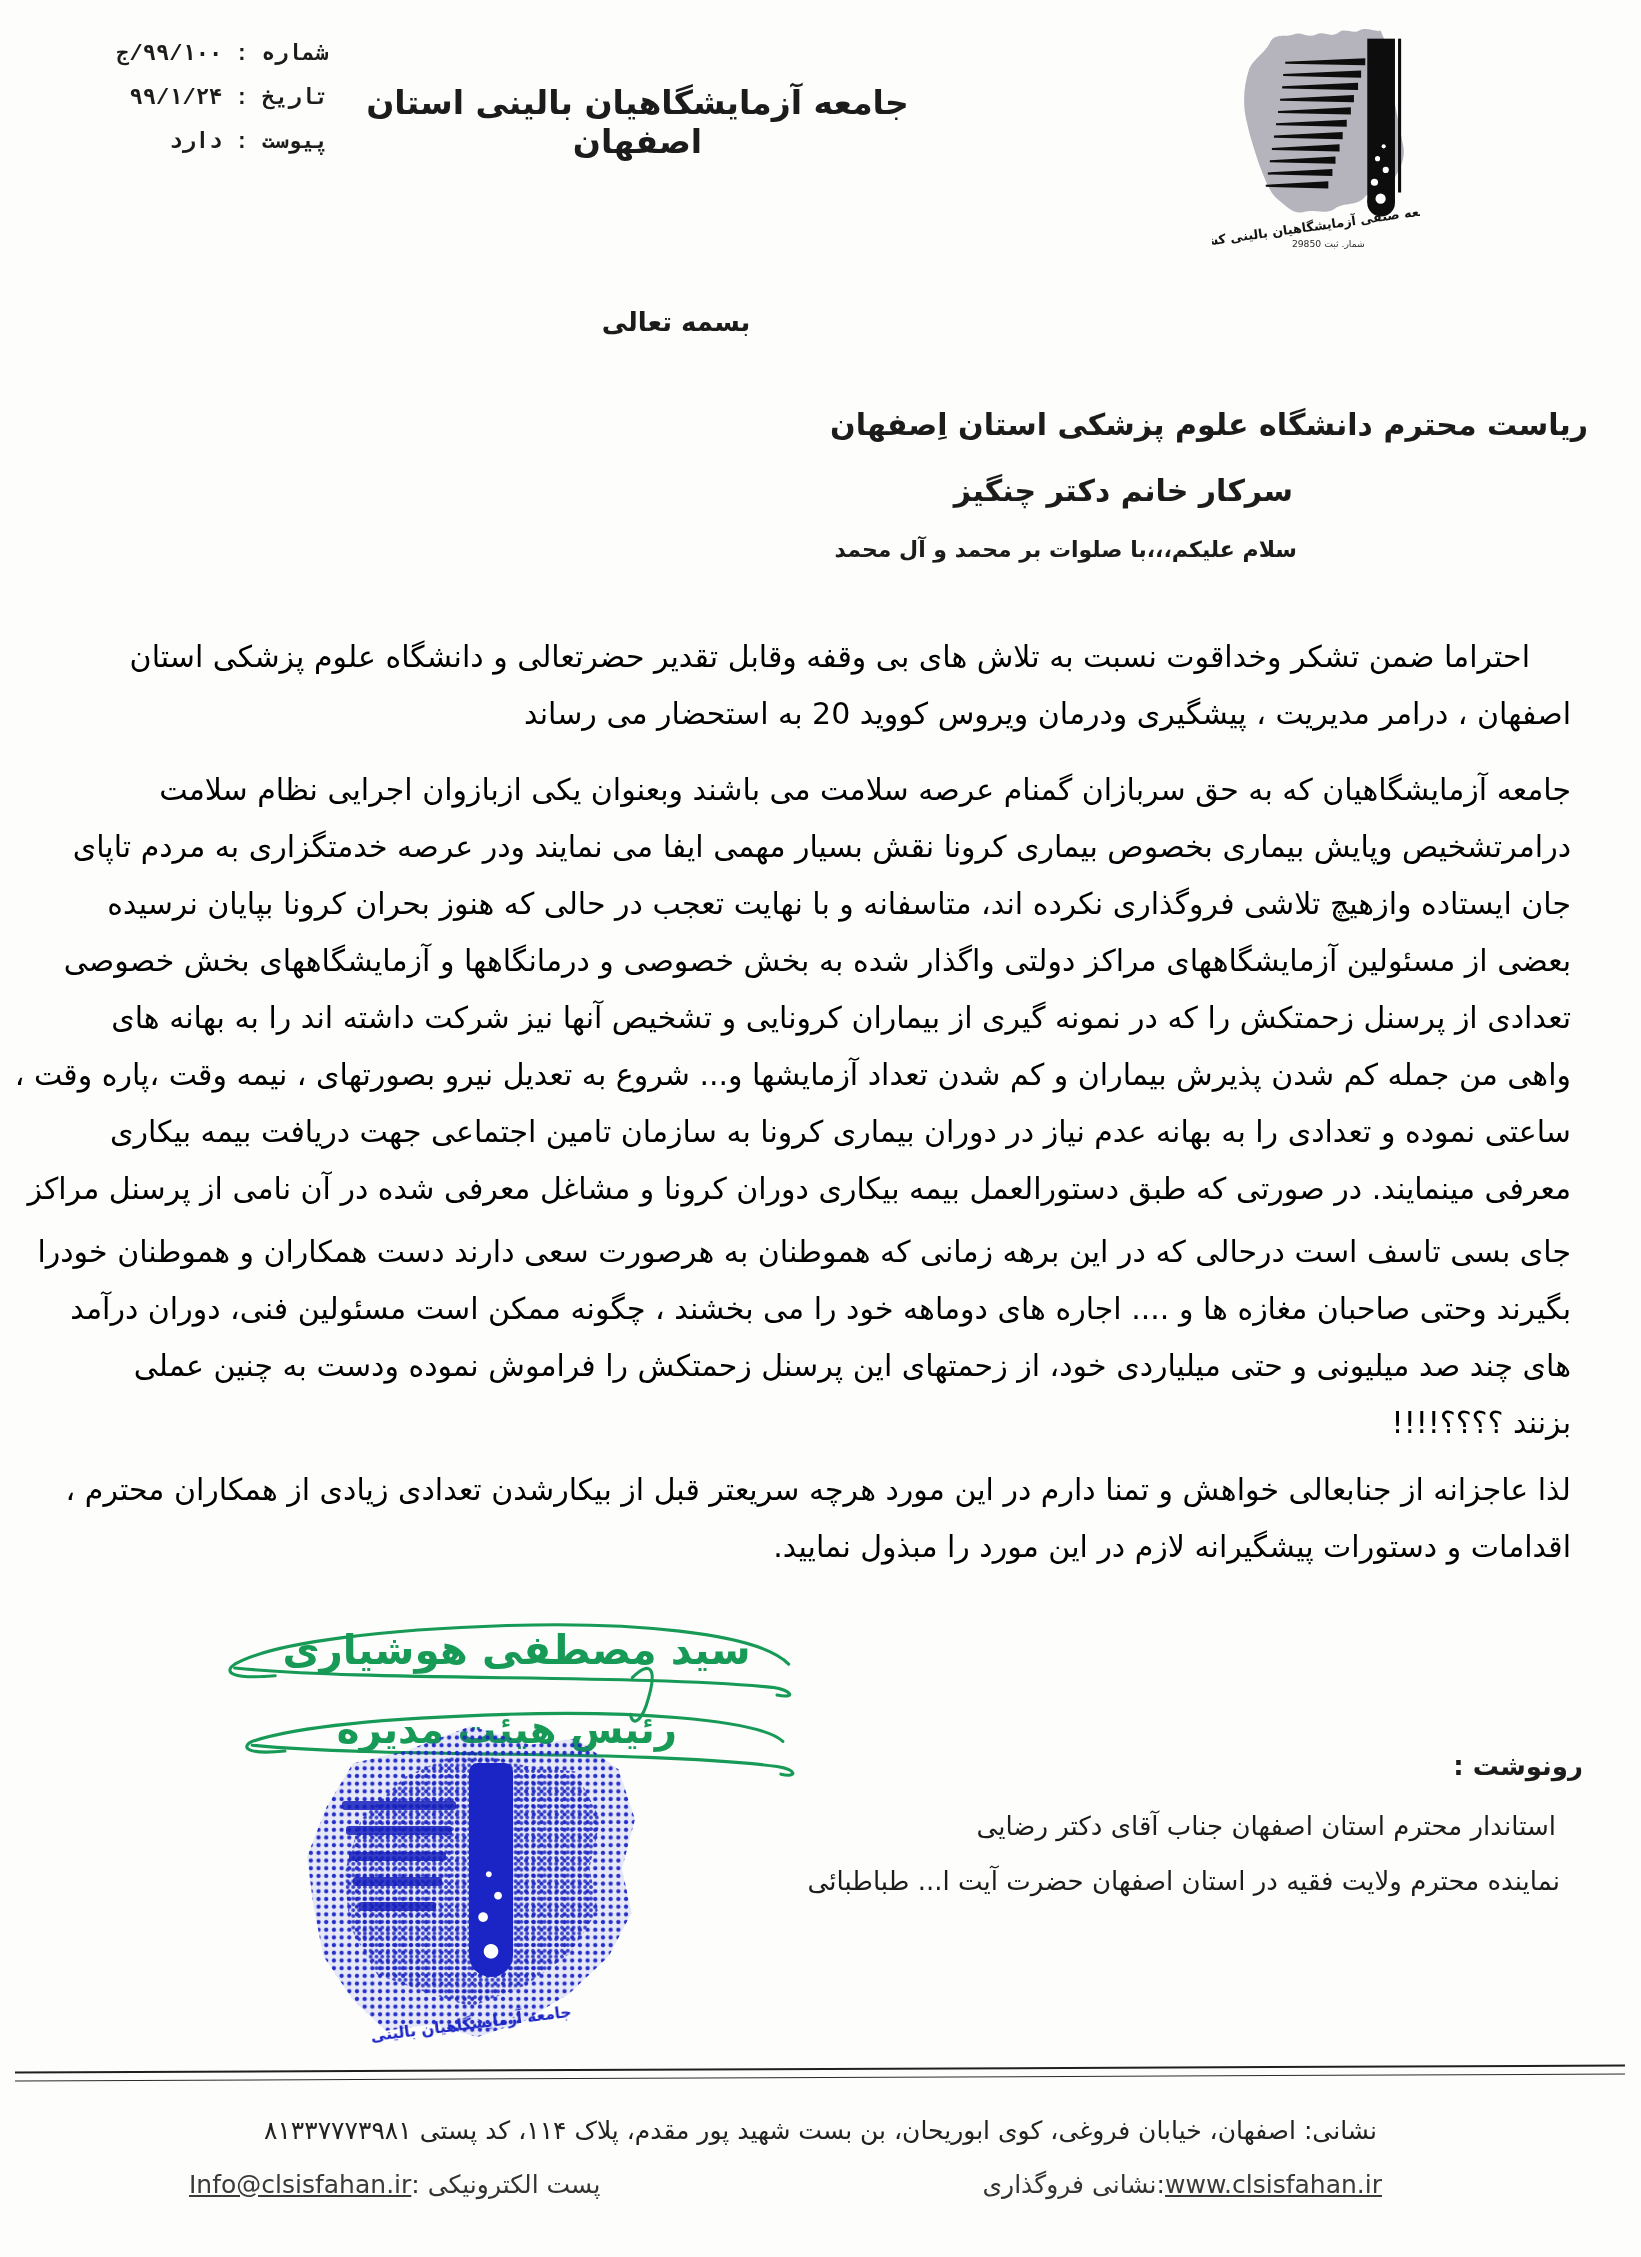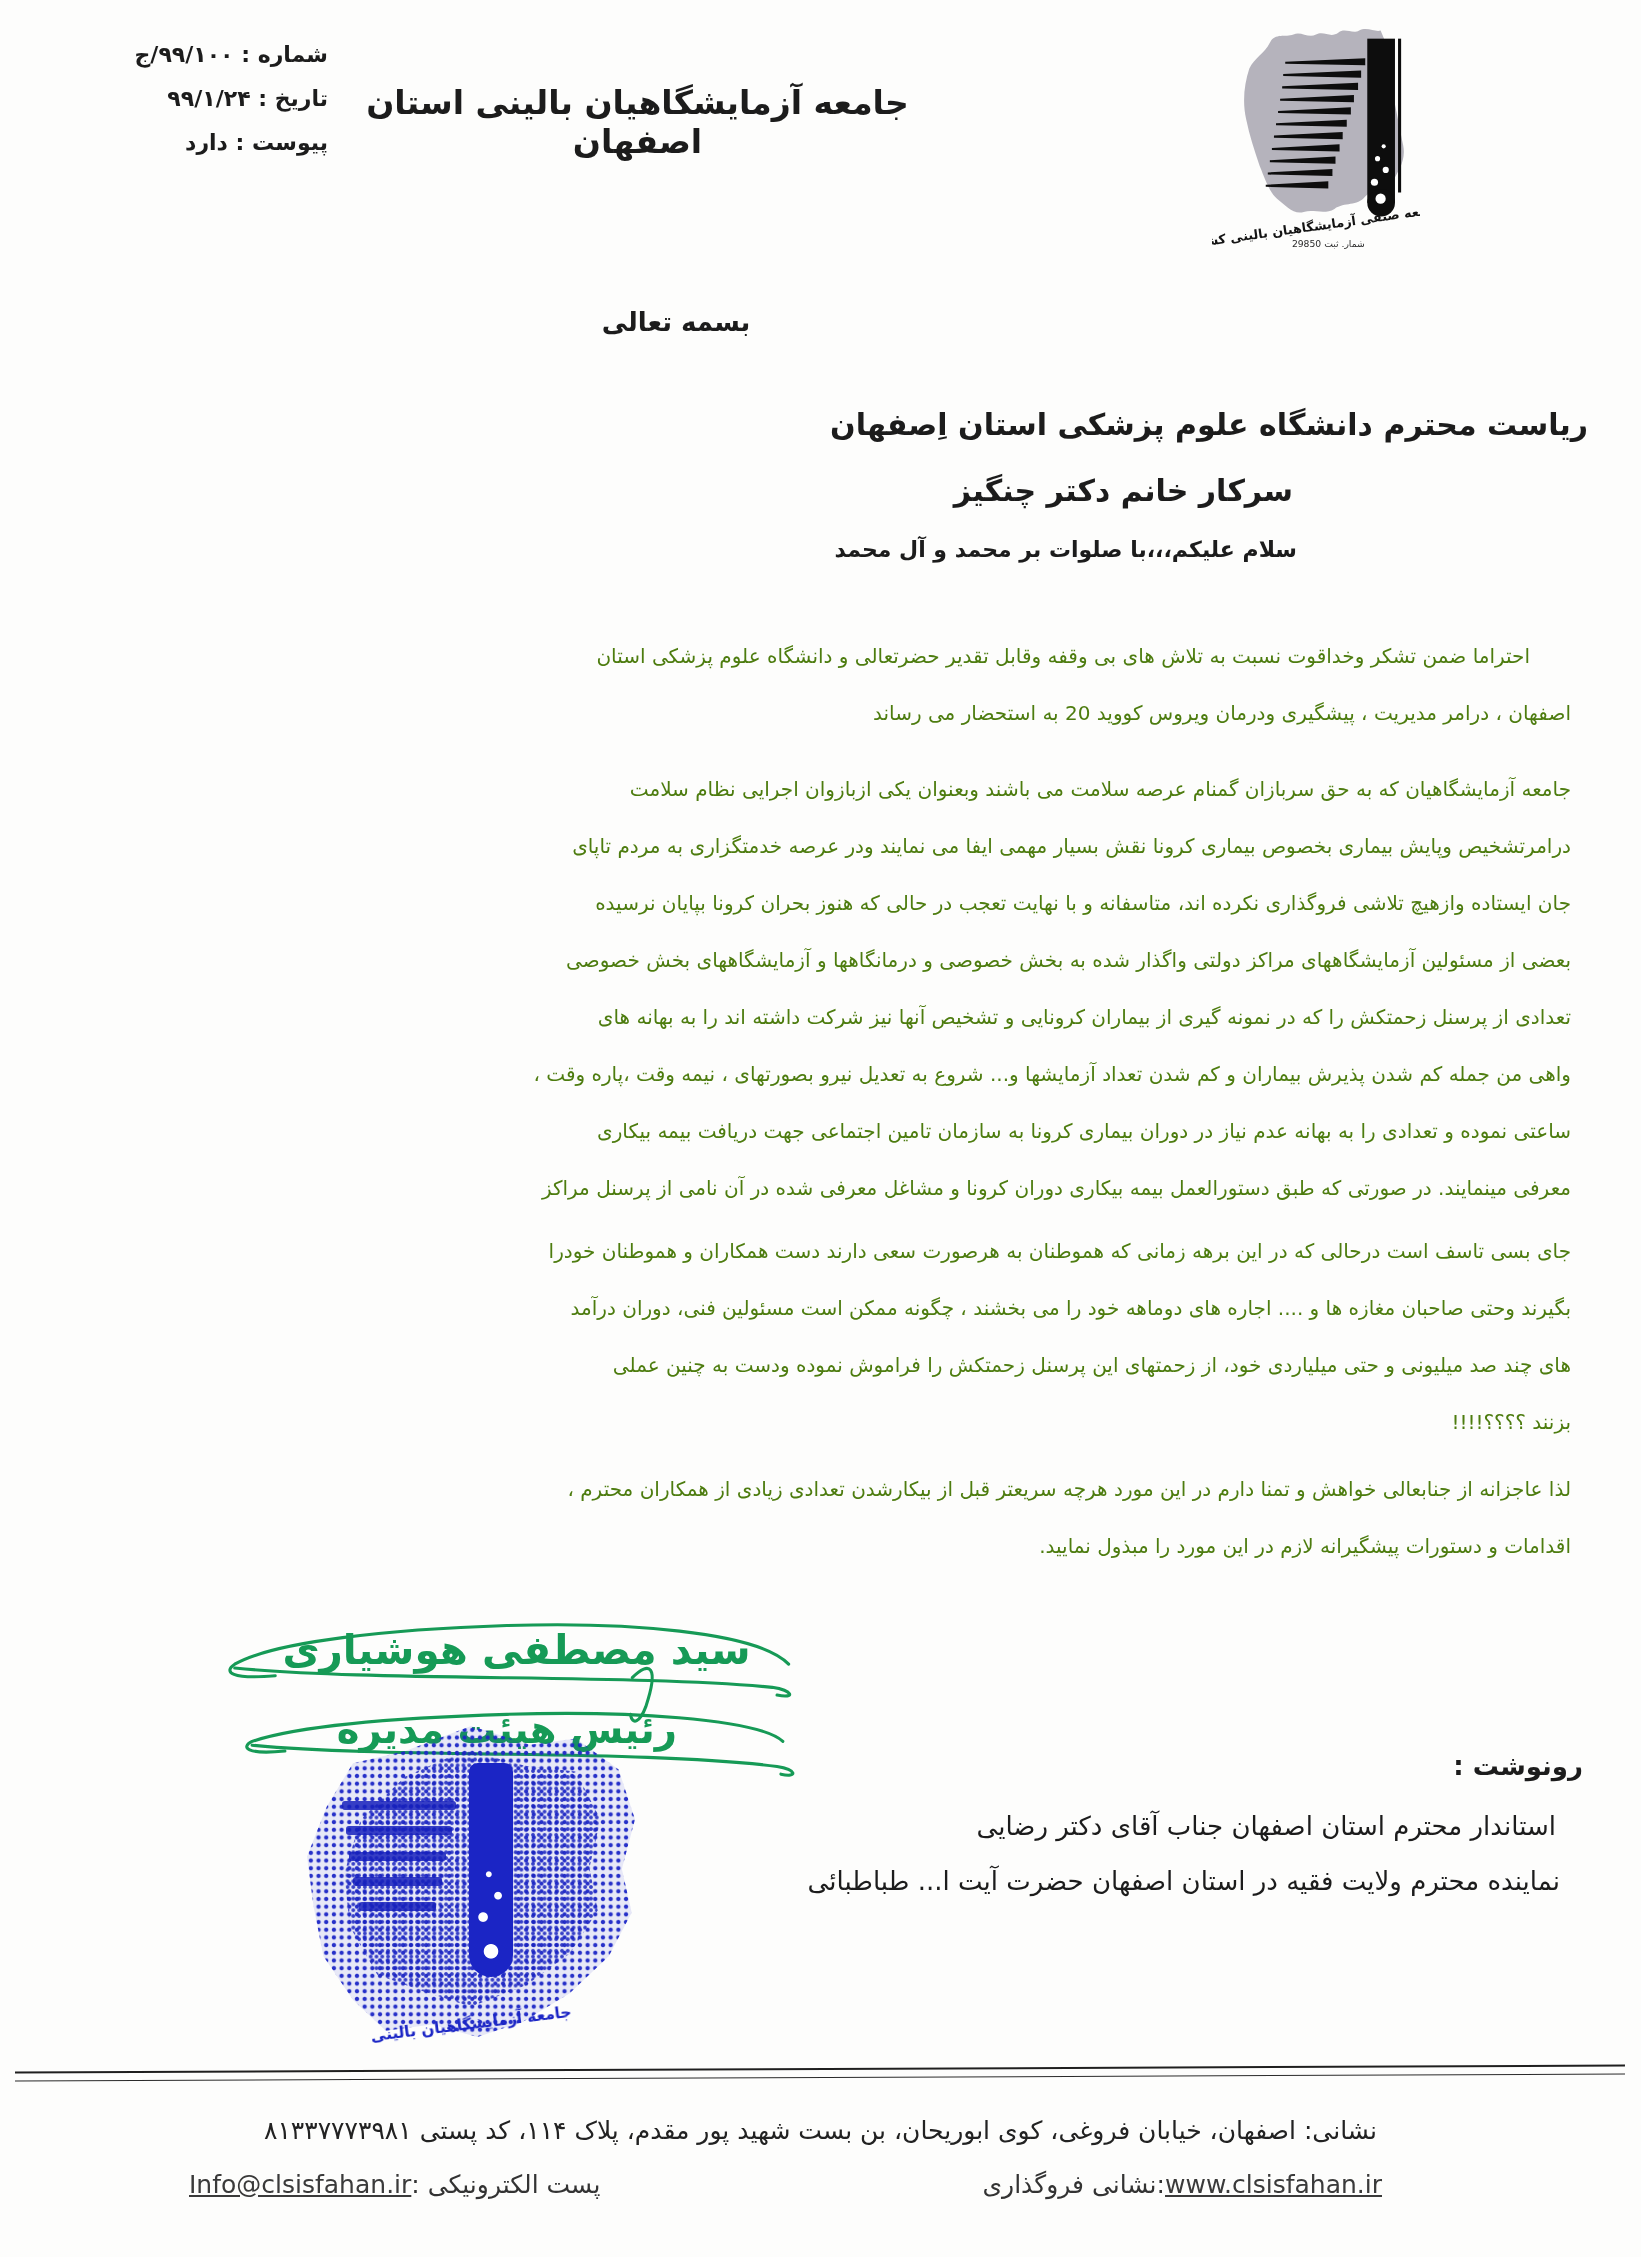--- a/index.html
+++ b/index.html
@@ -3,42 +3,42 @@
 <meta charset="utf-8">
 <style>
   html,body{margin:0;padding:0;background:#ffffff;}
   .page{
     position:relative;width:1641px;height:2257px;margin:0 auto;
     background:#fdfdfc;overflow:hidden;
     font-family:"DejaVu Sans",sans-serif;color:#1c1c1c;
   }
 
   
-  .meta{position:absolute;left:82px;top:33px;width:246px;}
+  .meta{position:absolute;left:82px;top:33px;width:246px;font-family:Liberation Mono, monospace;}
   .meta-row{direction:rtl;text-align:right;font-size:22px;font-weight:bold;height:44px;line-height:44px;white-space:nowrap;}
 
   
   .org-title{position:absolute;left:319px;top:83px;width:637px;text-align:center;
     direction:rtl;font-size:33px;font-weight:bold;letter-spacing:0;}
 
   
   .logo{position:absolute;left:1212px;top:11.6px;width:208px;height:241px;}
 
   
   .besmellah{position:absolute;left:541px;top:307px;width:270px;text-align:center;
     direction:rtl;font-size:26px;font-weight:bold;}
 
   
   .addr1{position:absolute;right:53px;top:407px;direction:rtl;font-size:30px;font-weight:bold;white-space:nowrap;}
   .addr2{position:absolute;right:348px;top:473px;direction:rtl;font-size:30px;font-weight:bold;white-space:nowrap;}
   .addr3{position:absolute;right:344px;top:537px;direction:rtl;font-size:22px;font-weight:600;white-space:nowrap;}
 
   
   .letter-body{position:absolute;left:77px;right:70px;top:628px;direction:rtl;text-align:right;}
-  .bl{display:block;height:57px;line-height:57px;font-size:20px;white-space:nowrap;color:#4d7c0f;}
+  .bl{display:block;height:57px;line-height:57px;font-size:30px;white-space:nowrap;color:#000000;}
   .indent{padding-right:41px;}
   .g1{margin-top:19.3px;}
   .g2{margin-top:5.8px;}
   .g3{margin-top:9.7px;}
 
   
   .signature{position:absolute;left:217px;top:1614px;width:599px;height:193px;}
   .signature svg{display:block;}
 
   

